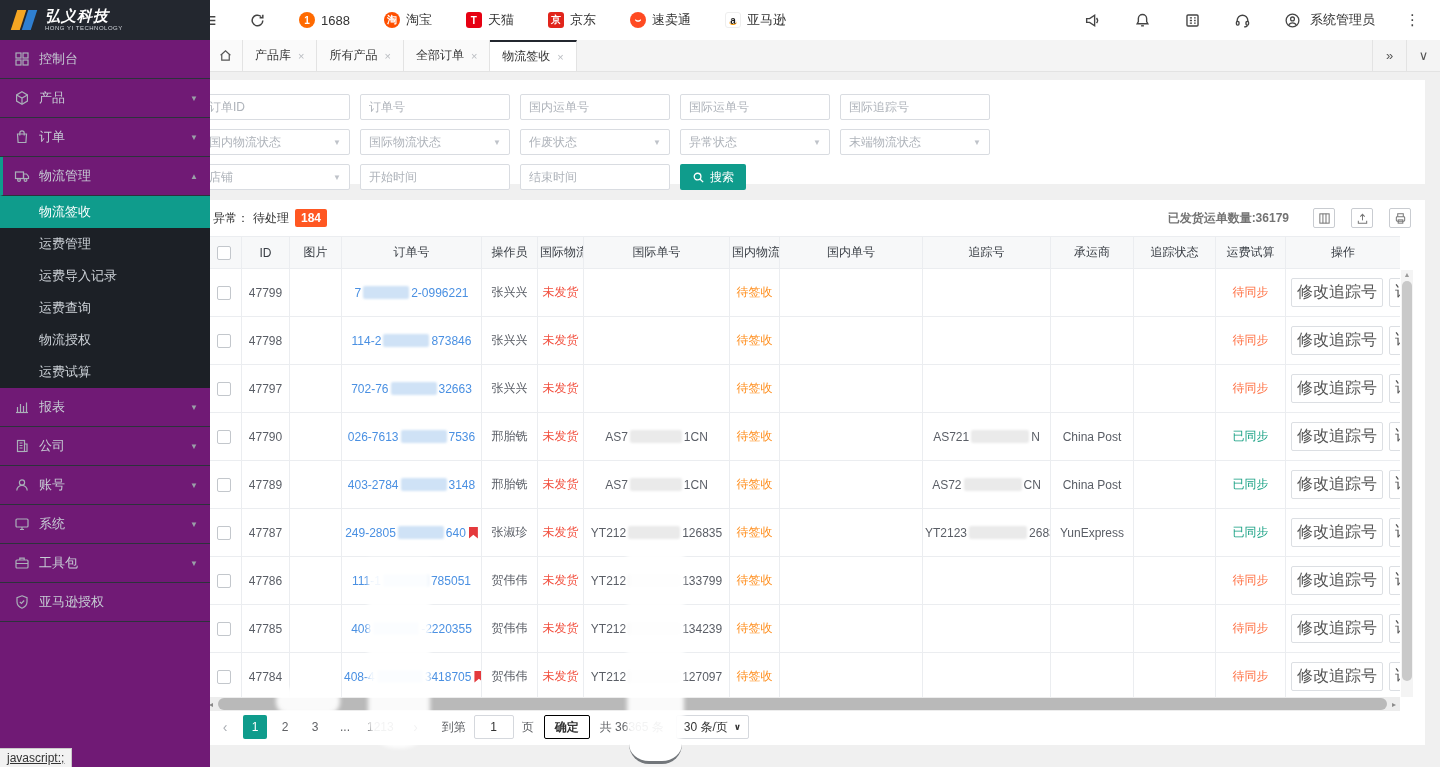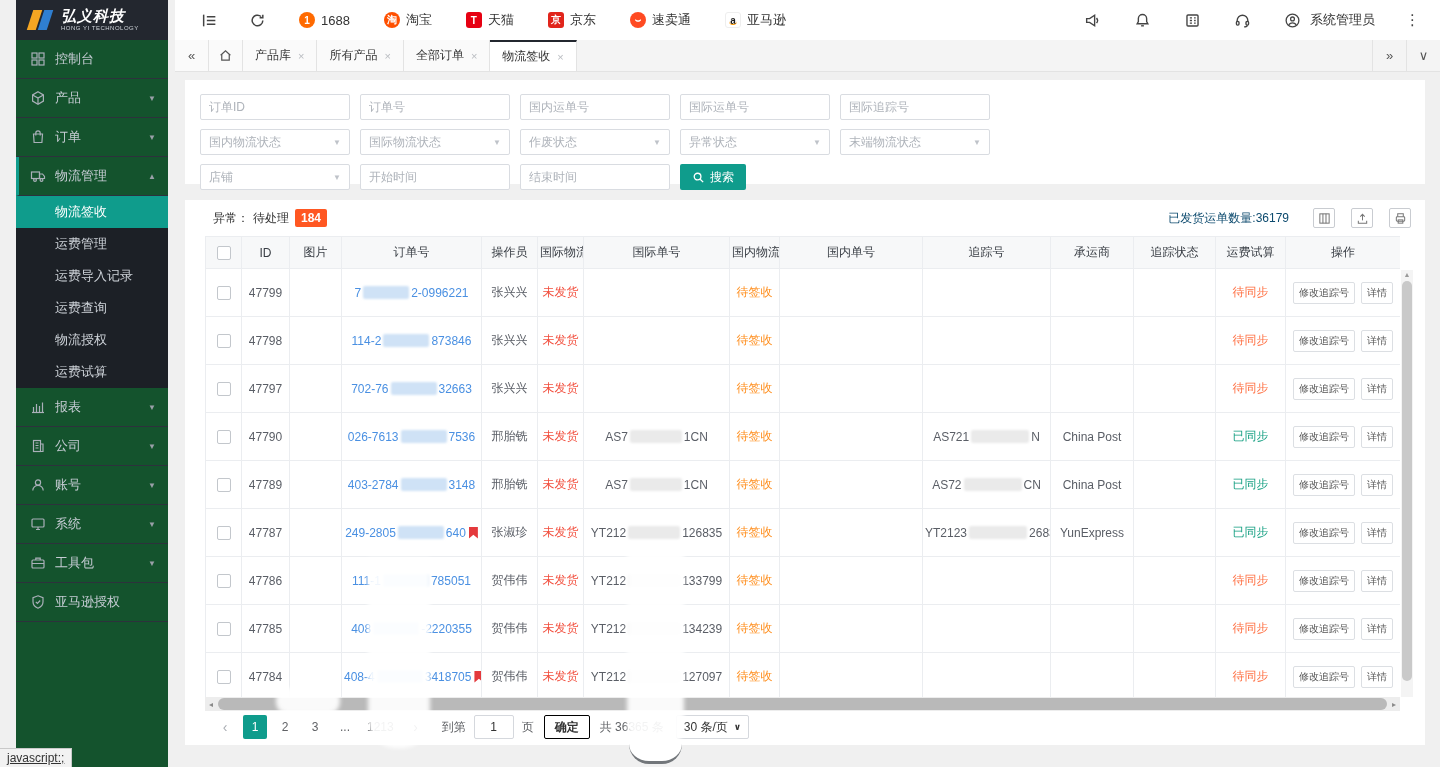--- a/index.html
+++ b/index.html
@@ -1,19 +1,19 @@
 <!DOCTYPE html>
 <html><head>
 <meta charset="utf-8">
 <style>
   *{box-sizing:border-box;margin:0;padding:0;}
   html,body{width:1440px;height:767px;overflow:hidden;}
   body{font-family:"Liberation Sans","DejaVu Sans",sans-serif;font-size:12px;color:#333;background:#f0f0f0;position:relative;}
   
-  .sidebar{position:absolute;left:16px;top:0;width:152px;height:767px;background:#14532d;z-index:5;}
+  .sidebar{position:absolute;left:0;top:0;width:210px;height:767px;background:#701a75;z-index:5;}
   .logo{height:40px;display:flex;align-items:center;padding-left:12px;background:#23272f;}
   .logo-mark{position:relative;width:26px;height:26px;margin-right:7px;flex:none;}
   .logo-mark i{position:absolute;display:block;}
   .logo-mark .m1{left:2px;top:3px;width:9px;height:20px;background:#f5a623;transform:skewX(-18deg);}
   .logo-mark .m2{left:13px;top:3px;width:9px;height:20px;background:#2f7fd1;transform:skewX(-18deg);}
   .logo-txt{line-height:1.1;}
   .logo-cn{color:#fff;font-size:15px;font-weight:bold;font-style:italic;letter-spacing:1px;}
   .logo-en{color:#cfd4da;font-size:6px;letter-spacing:.5px;}
   .side-item{height:39px;display:flex;align-items:center;padding:0 12px 0 14px;color:#c6ccd4;border-bottom:1px solid #2d323c;cursor:pointer;position:relative;}
   .side-item.parent-active{border-left:3px solid #0f9c8c;padding-left:11px;}
@@ -55,37 +55,37 @@
   .f-in,.f-sel{width:150px;height:26px;border:1px solid #d9dce1;border-radius:2px;margin-right:10px;font-size:12px;color:#333;padding:0 8px;background:#fff;}
   .f-in::placeholder{color:#aeb3ba;}
   .f-sel{display:flex;align-items:center;justify-content:space-between;color:#aeb3ba;cursor:pointer;}
   .f-sel .ar{font-size:8px;color:#bfc3c9;}
   .btn-search{height:26px;padding:0 12px;background:#0f9c8c;color:#fff;border:none;border-radius:2px;font-size:12px;display:inline-flex;align-items:center;gap:5px;cursor:pointer;}
   .btn-search svg{width:13px;height:13px;}
   
   .panel-table{position:absolute;left:185px;top:200px;width:1240px;height:545px;background:#fff;z-index:2;}
   .t-toolbar{height:36px;display:flex;align-items:center;padding:0 14px 0 28px;}
   .badge{display:inline-block;background:#ff5722;color:#fff;border-radius:2px;padding:2px 6px;font-size:12px;font-weight:bold;margin-left:6px;}
-  .t-toolbar .right{margin-left:auto;display:flex;align-items:center;gap:16px;color:#0c4a6e;}
+  .t-toolbar .right{margin-left:auto;display:flex;align-items:center;gap:16px;color:#737373;font-weight:bold;}
   .ic-btn{width:22px;height:20px;border:1px solid #c9ccd1;border-radius:2px;background:#fff;display:inline-flex;align-items:center;justify-content:center;cursor:pointer;}
   .ic-btn svg{width:13px;height:13px;}
   .tbl-wrap{position:absolute;left:20px;top:36px;width:1195px;height:461px;overflow:hidden;}
   table{border-collapse:collapse;table-layout:fixed;width:1195px;}
   th,td{border:1px solid #ebedf0;text-align:center;font-size:12px;color:#5a5e66;white-space:nowrap;overflow:hidden;padding:0 2px;}
   thead th{height:32px;background:#f7f8f9;color:#383d44;font-weight:normal;}
   tbody td{height:48px;}
   .cb{display:inline-block;width:14px;height:14px;border:1px solid #c3c7cc;border-radius:2px;background:#fff;vertical-align:middle;cursor:pointer;}
   .pix{width:44px;height:44px;margin:2px auto;border-radius:1px;}
   a.ord{color:#4a90e2;text-decoration:none;cursor:pointer;}
   .cz{display:inline-block;height:13px;border-radius:2px;vertical-align:-2px;margin:0 2px;filter:blur(1.3px);}
   .cz.b{background:#cfe2f6;}
   .cz.g{background:#eaeaea;}
   .flag{display:inline-block;width:9px;height:12px;margin-left:3px;background:#e4393c;clip-path:polygon(0 0,100% 0,100% 100%,50% 68%,0 100%);vertical-align:-2px;}
   .t-red{color:#f2503f;}.t-orange{color:#ff8f1f;}.t-warn{color:#ff7043;}.t-green{color:#17a083;}
-  .mini-btn{border:1px solid #dcdfe3;background:#fff;border-radius:2px;padding:3px 5px;font-size:10px;color:#555;margin:0 3px;cursor:pointer;}
+  .mini-btn{border:1px solid #dcdfe3;background:#fff;border-radius:2px;padding:3px 5px;font-size:16px;color:#555;margin:0 3px;cursor:pointer;}
   
   .vscroll{position:absolute;left:1216px;top:70px;width:12px;height:427px;background:#f4f4f4;}
   .vscroll .var{display:block;text-align:center;font-size:7px;color:#9a9a9a;line-height:10px;}
   .vscroll .vthumb{position:absolute;left:1px;top:11px;width:10px;height:400px;background:#c9c9c9;border-radius:5px;}
   .hscroll{position:absolute;left:20px;top:497px;width:1195px;height:14px;background:#ededed;display:flex;align-items:center;}
   .hscroll .har{width:12px;text-align:center;font-size:8px;color:#8a8a8a;flex:none;cursor:pointer;}
   .hscroll .hthumb{height:12px;background:#b9b9b9;border-radius:6px;flex:1;margin:0 1px;}
   
   .pager{position:absolute;left:28px;top:515px;display:flex;align-items:center;gap:6px;color:#606266;}
   .pg{min-width:24px;height:24px;display:inline-flex;align-items:center;justify-content:center;border-radius:2px;cursor:pointer;padding:0 4px;}

